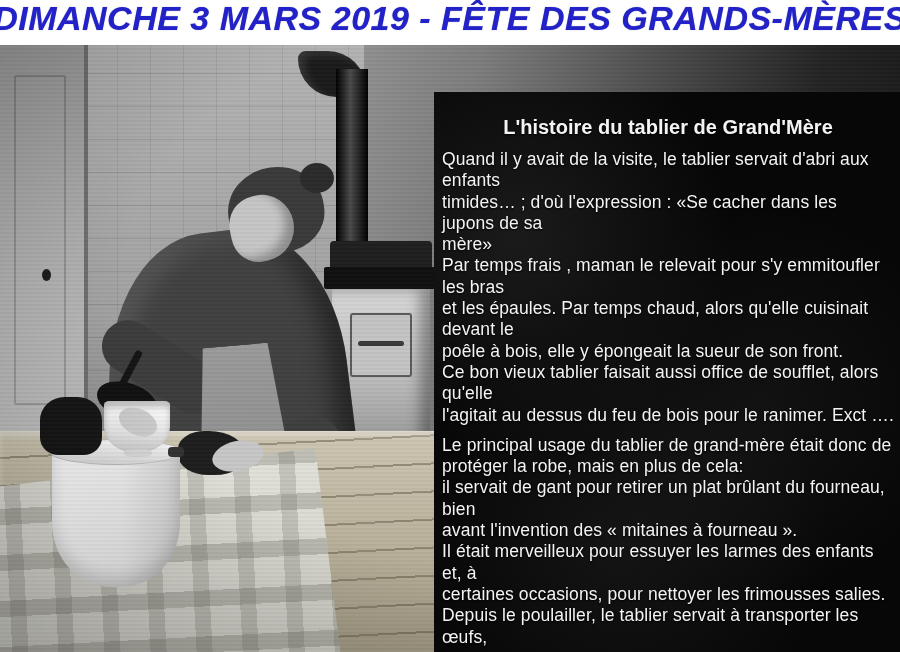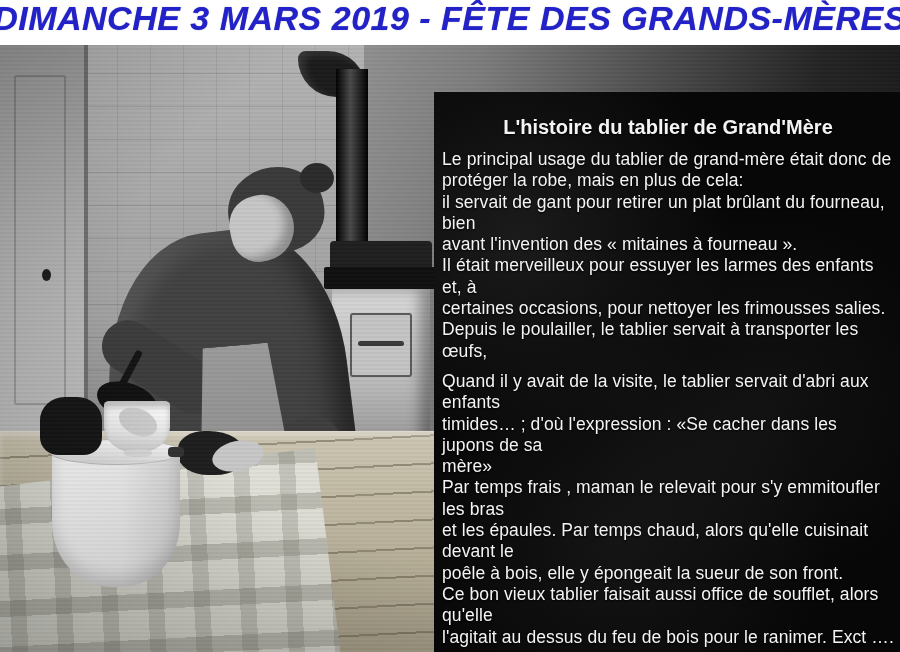--- a/index.html
+++ b/index.html
@@ -218,35 +218,35 @@
     <div class="abs bowl"></div>
     <div class="abs bowl-foot"></div>
     <div class="abs gm-hand1"></div>
     <div class="abs gm-hand2"></div>
 
     <div class="abs grain"></div>
   </div>
 
   <div id="panel">
     <div class="panel-title">L'histoire du tablier de Grand'Mère</div>
-    <div class="para">Le principal usage du tablier de grand-mère était donc de
-protéger la robe, mais en plus de cela:
-il servait de gant pour retirer un plat brûlant du fourneau, bien
-avant l'invention des « mitaines à fourneau ».
-Il était merveilleux pour essuyer les larmes des enfants et, à
-certaines occasions, pour nettoyer les frimousses salies.
-Depuis le poulailler, le tablier servait à transporter les œufs,</div>
     <div class="para">Quand il y avait de la visite, le tablier servait d'abri aux enfants
 timides… ; d'où l'expression : «Se cacher dans les jupons de sa
 mère»
 Par temps frais , maman le relevait pour s'y emmitoufler les bras
 et les épaules.  Par temps chaud, alors qu'elle cuisinait devant le
 poêle à bois, elle y épongeait la sueur de son front.
 Ce bon vieux tablier faisait aussi office de soufflet, alors qu'elle
 l'agitait au dessus du feu de bois pour le ranimer. Exct ….</div>
+    <div class="para">Le principal usage du tablier de grand-mère était donc de
+protéger la robe, mais en plus de cela:
+il servait de gant pour retirer un plat brûlant du fourneau, bien
+avant l'invention des « mitaines à fourneau ».
+Il était merveilleux pour essuyer les larmes des enfants et, à
+certaines occasions, pour nettoyer les frimousses salies.
+Depuis le poulailler, le tablier servait à transporter les œufs,</div>
     <div class="para">Danger ?
 On deviendrait bien fou aujourd'hui rien que de songer à la
 quantité de microbes qui pouvaient s'accumuler sur le tablier
 en une seule journée !
 En réalité ,
 la seule chose que les enfants de l'époque aient attrapée au
 contact du tablier, de maman
 ou de grand-maman, c'est de l'amour !</div>
   </div>
 

